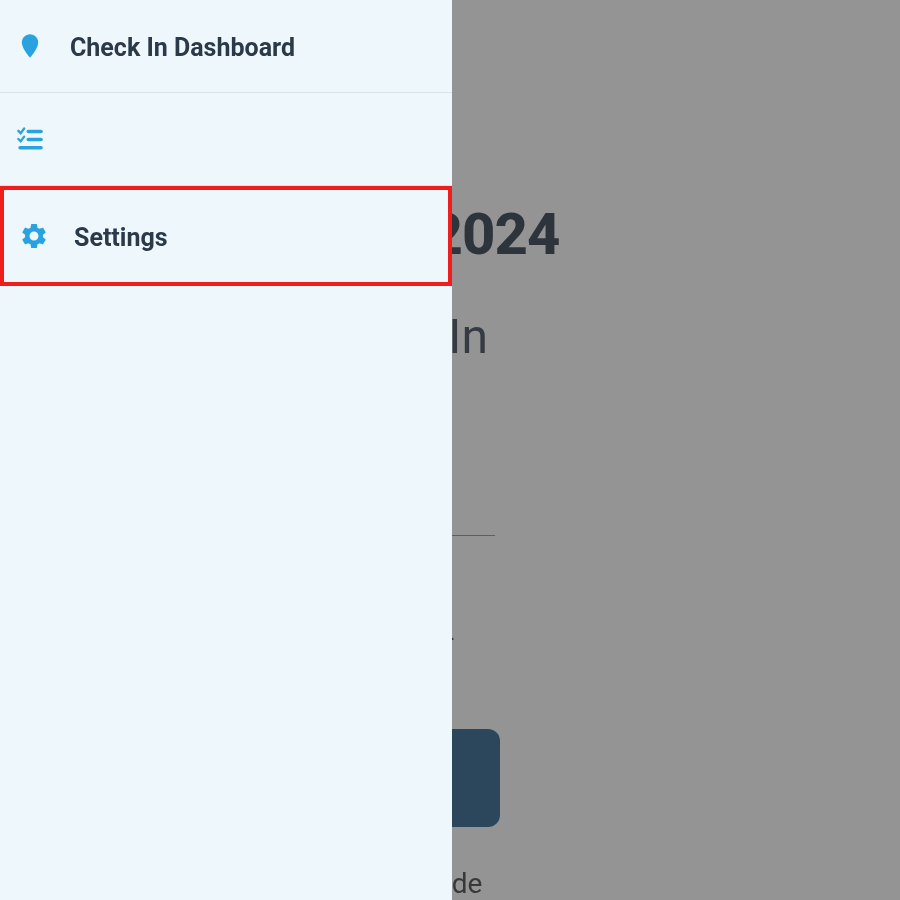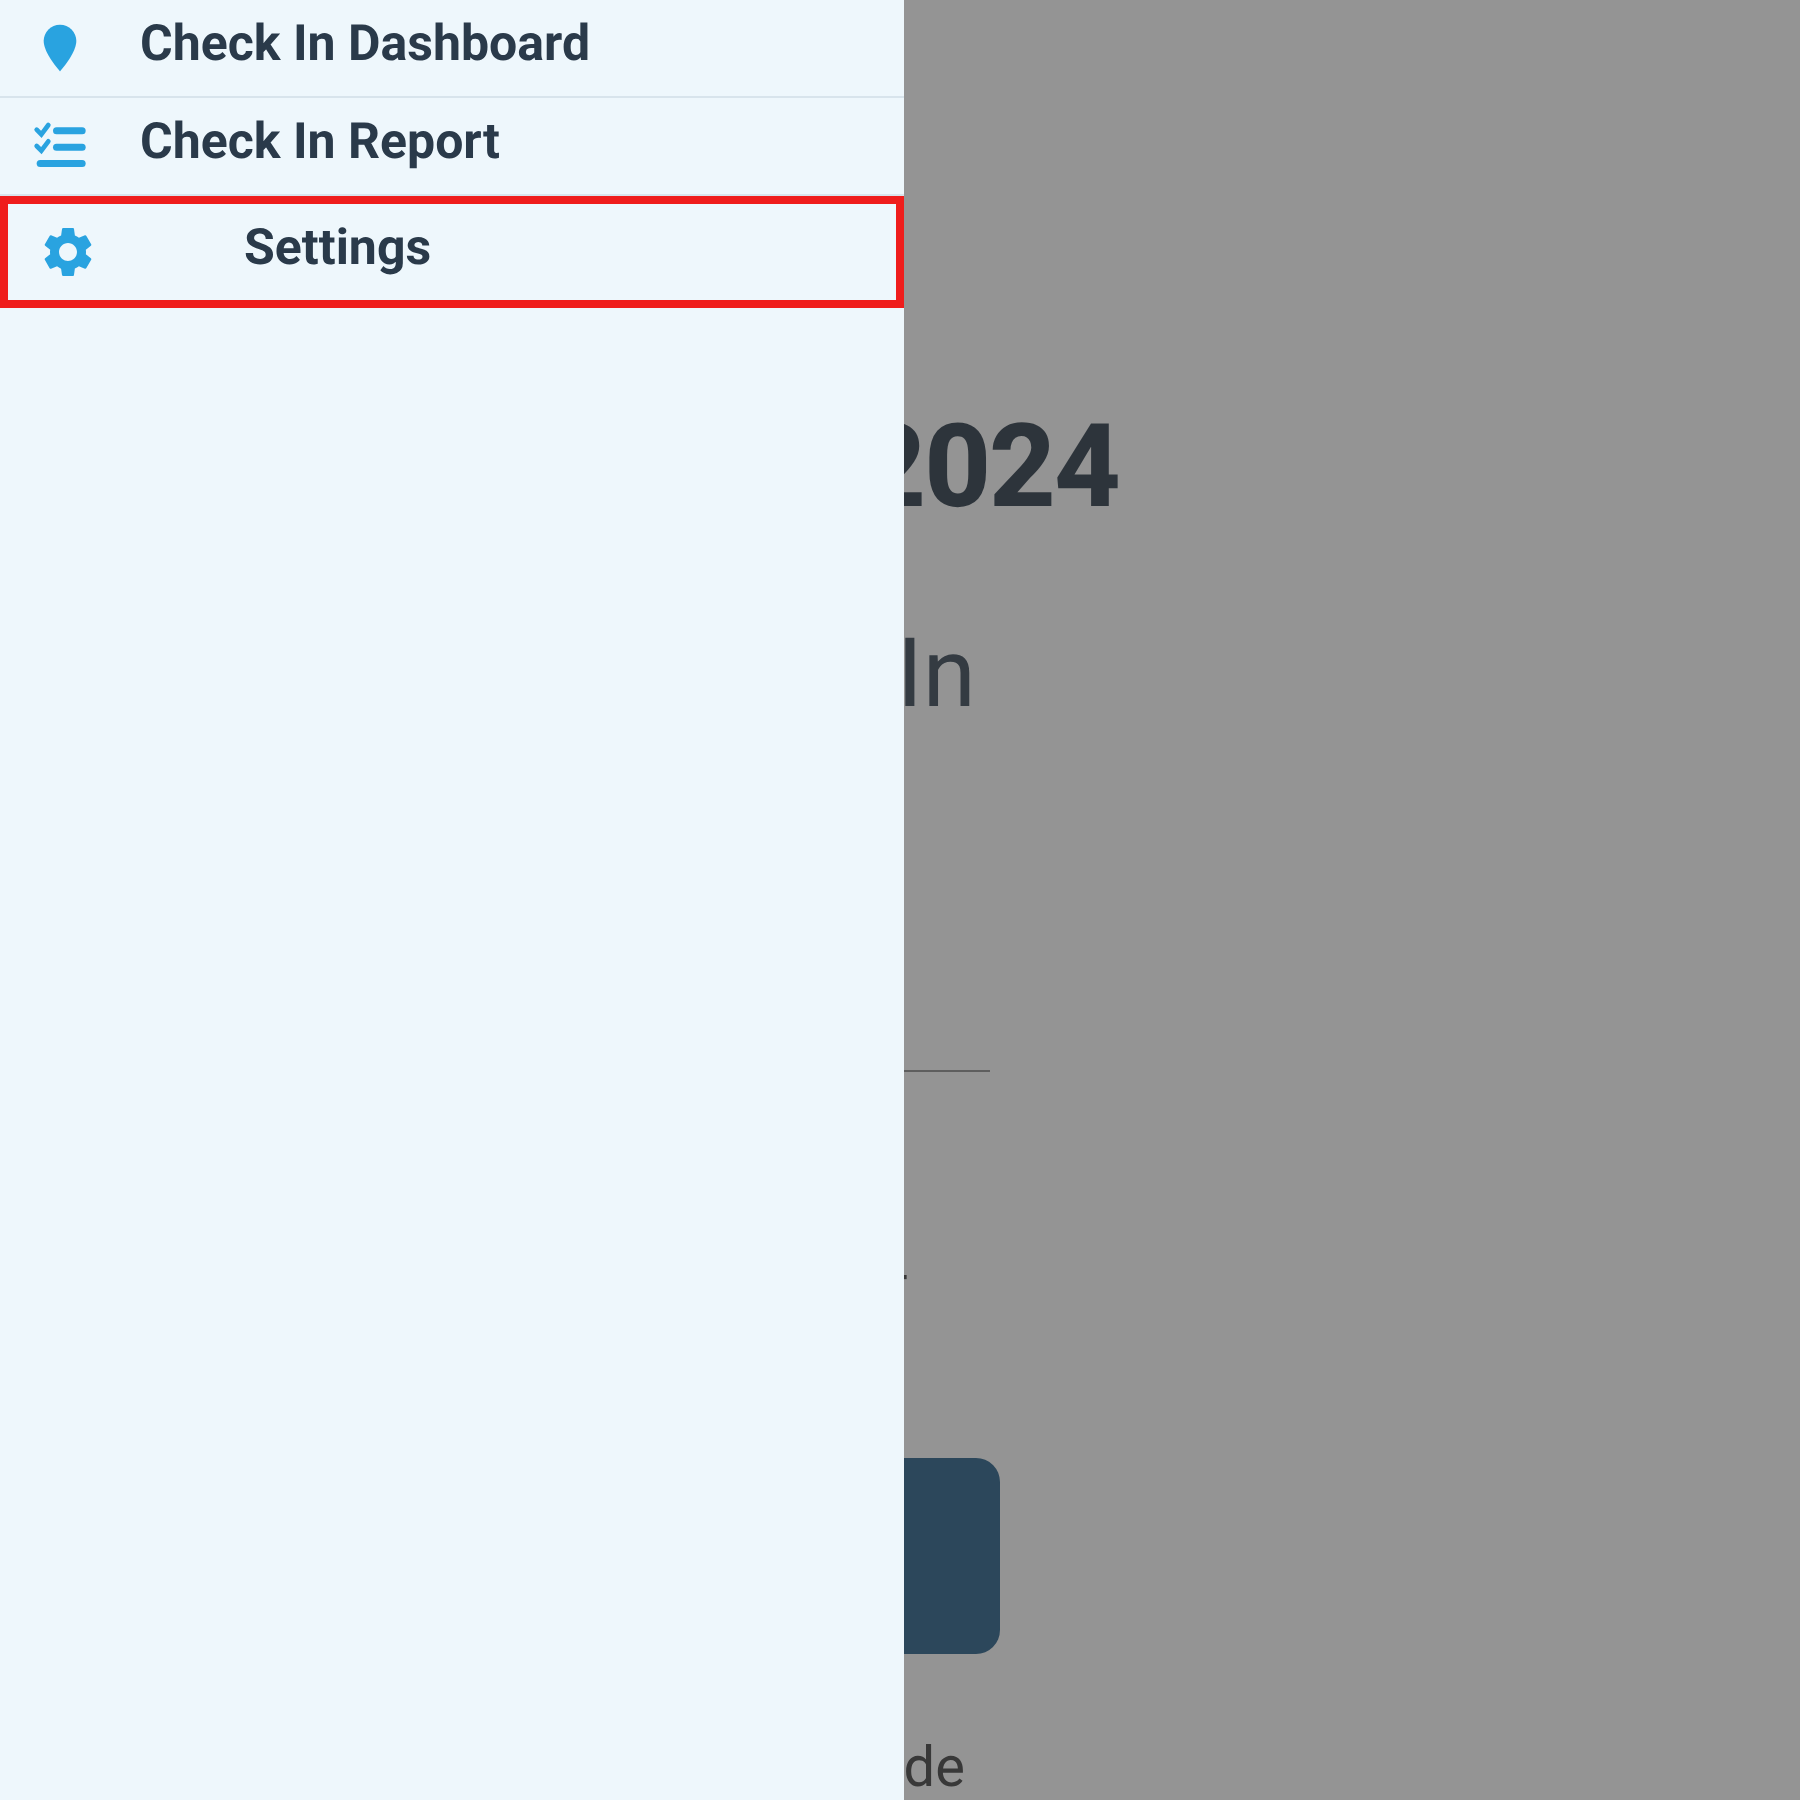--- a/index.html
+++ b/index.html
@@ -92,30 +92,29 @@
       top: 0;
       left: 0;
       width: 452px;
       height: 900px;
       background: #eef7fc;
       z-index: 10;
     }
     
     .sidebar-item {
       display: flex;
-      align-items: flex-start;
-      padding: 8px 14px;
+      align-items: flex-end;
+      padding: 30px 14px;
       border-bottom: 1px solid #d8e4ec;
       cursor: pointer;
     }
     
     .sidebar-item.highlighted {
       border: 4px solid #ef1d1c;
       border-bottom: 4px solid #ef1d1c;
-      gap: 48px;
     }
     
     .sidebar-icon {
       width: 32px;
       height: 32px;
       margin-right: 24px;
       display: flex;
       align-items: center;
       justify-content: center;
       flex-shrink: 0;
@@ -159,21 +158,20 @@
   <div class="sidebar-item">
     <span class="sidebar-icon">
       <svg class="icon-svg" width="32" height="28" viewBox="0 0 24 24">
         <path d="M2 5l2 2 3-4" stroke="#29a3e0" stroke-width="2" fill="none" stroke-linecap="round"></path>
         <rect x="9" y="4" width="14" height="3" rx="1.5"></rect>
         <path d="M2 12l2 2 3-4" stroke="#29a3e0" stroke-width="2" fill="none" stroke-linecap="round"></path>
         <rect x="9" y="11" width="14" height="3" rx="1.5"></rect>
         <rect x="2" y="18" width="21" height="3" rx="1.5"></rect>
       </svg>
     </span>
-    <span class="sidebar-label">Check In Report</span>
   </div>
 
   <div class="sidebar-item highlighted">
     <span class="sidebar-icon">
       <svg class="icon-svg" width="30" height="30" viewBox="0 0 24 24">
         <path d="M19.14,12.94c0.04-0.3,0.06-0.61,0.06-0.94c0-0.32-0.02-0.64-0.07-0.94l2.03-1.58c0.18-0.14,0.23-0.41,0.12-0.61 l-1.92-3.32c-0.12-0.22-0.37-0.29-0.59-0.22l-2.39,0.96c-0.5-0.38-1.03-0.7-1.62-0.94L14.4,2.81c-0.04-0.24-0.24-0.41-0.48-0.41 h-3.84c-0.24,0-0.43,0.17-0.47,0.41L9.25,5.35C8.66,5.59,8.12,5.92,7.63,6.29L5.24,5.33c-0.22-0.08-0.47,0-0.59,0.22L2.74,8.87 C2.62,9.08,2.66,9.34,2.86,9.48l2.03,1.58C4.84,11.36,4.8,11.69,4.8,12s0.02,0.64,0.07,0.94l-2.03,1.58 c-0.18,0.14-0.23,0.41-0.12,0.61l1.92,3.32c0.12,0.22,0.37,0.29,0.59,0.22l2.39-0.96c0.5,0.38,1.03,0.7,1.62,0.94l0.36,2.54 c0.05,0.24,0.24,0.41,0.48,0.41h3.84c0.24,0,0.44-0.17,0.47-0.41l0.36-2.54c0.59-0.24,1.13-0.56,1.62-0.94l2.39,0.96 c0.22,0.08,0.47,0,0.59-0.22l1.92-3.32c0.12-0.22,0.07-0.47-0.12-0.61L19.14,12.94z M12,15.6c-1.98,0-3.6-1.62-3.6-3.6 s1.62-3.6,3.6-3.6s3.6,1.62,3.6,3.6S13.98,15.6,12,15.6z"></path>
       </svg>
     </span>
     <span class="sidebar-label">Settings</span>
   </div>

